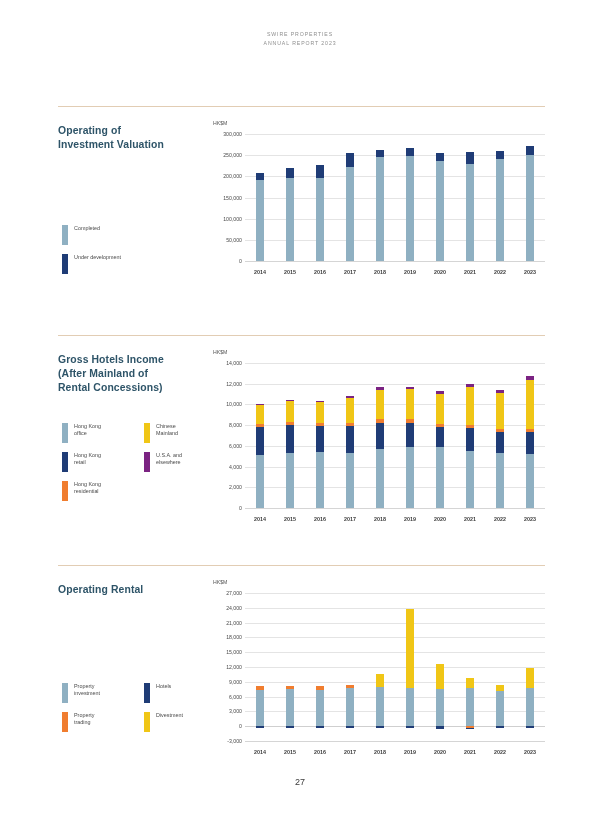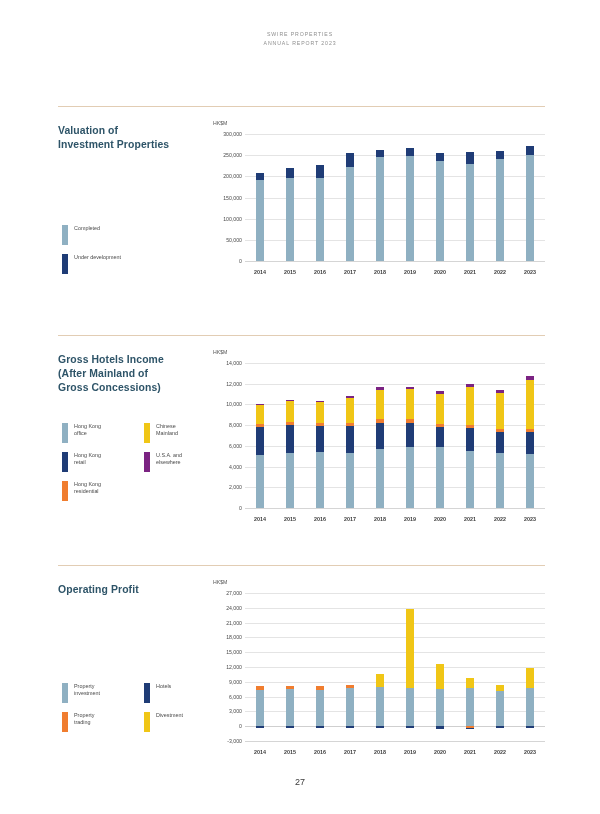--- a/index.html
+++ b/index.html
@@ -67,22 +67,22 @@
 
   <div class="run-head">
     <div>SWIRE PROPERTIES</div>
     <div>ANNUAL REPORT 2023</div>
   </div>
 
   <div class="section" style="top:106px;">
     <div class="rule"></div>
 
     <div class="sec-title">
-      <div>Valuation of</div>
-      <div>Investment Properties</div>
+      <div>Operating of</div>
+      <div>Investment Valuation</div>
     </div>
 
     <div class="legend" style="top:119px;">
       <div class="lg-item col1" style="width:160px;">
         <div class="lg-sw" style="background:#8fb0c2;"></div>
         <div class="lg-tx">Completed</div>
       </div>
       <div class="lg-item col1" style="width:160px;">
         <div class="lg-sw" style="background:#1f3c76;"></div>
         <div class="lg-tx">Under development</div>
@@ -162,21 +162,21 @@
         <div class="ytick" style="top: 11px; left: 0px; width: 29px;">300,000</div>
       </div>
   </div>
 
   <div class="section" style="top:335px;">
     <div class="rule"></div>
 
     <div class="sec-title" style="top:18px;">
       <div>Gross Hotels Income</div>
       <div>(After Mainland of</div>
-      <div>Gross Concessions)</div>
+      <div>Rental Concessions)</div>
     </div>
 
     <div class="legend two-col" style="top:88px;">
       <div class="lg-item col1">
         <div class="lg-sw" style="background:#8fb0c2;"></div>
         <div class="lg-tx">
           <div>Hong Kong</div>
           <div>office</div>
         </div>
       </div>
@@ -313,21 +313,21 @@
         <div class="ytick" style="top: 52.4286px; left: 0px; width: 29px;">10,000</div>
         <div class="ytick" style="top: 31.7143px; left: 0px; width: 29px;">12,000</div>
         <div class="ytick" style="top: 11px; left: 0px; width: 29px;">14,000</div>
       </div>
   </div>
 
   <div class="section" style="top:565px;">
     <div class="rule"></div>
 
     <div class="sec-title" style="top:18px;">
-      <div>Operating Profit</div>
+      <div>Operating Rental</div>
     </div>
 
     <div class="legend two-col" style="top:118px;">
       <div class="lg-item col1">
         <div class="lg-sw" style="background:#8fb0c2;"></div>
         <div class="lg-tx">
           <div>Property</div>
           <div>investment</div>
         </div>
       </div>

